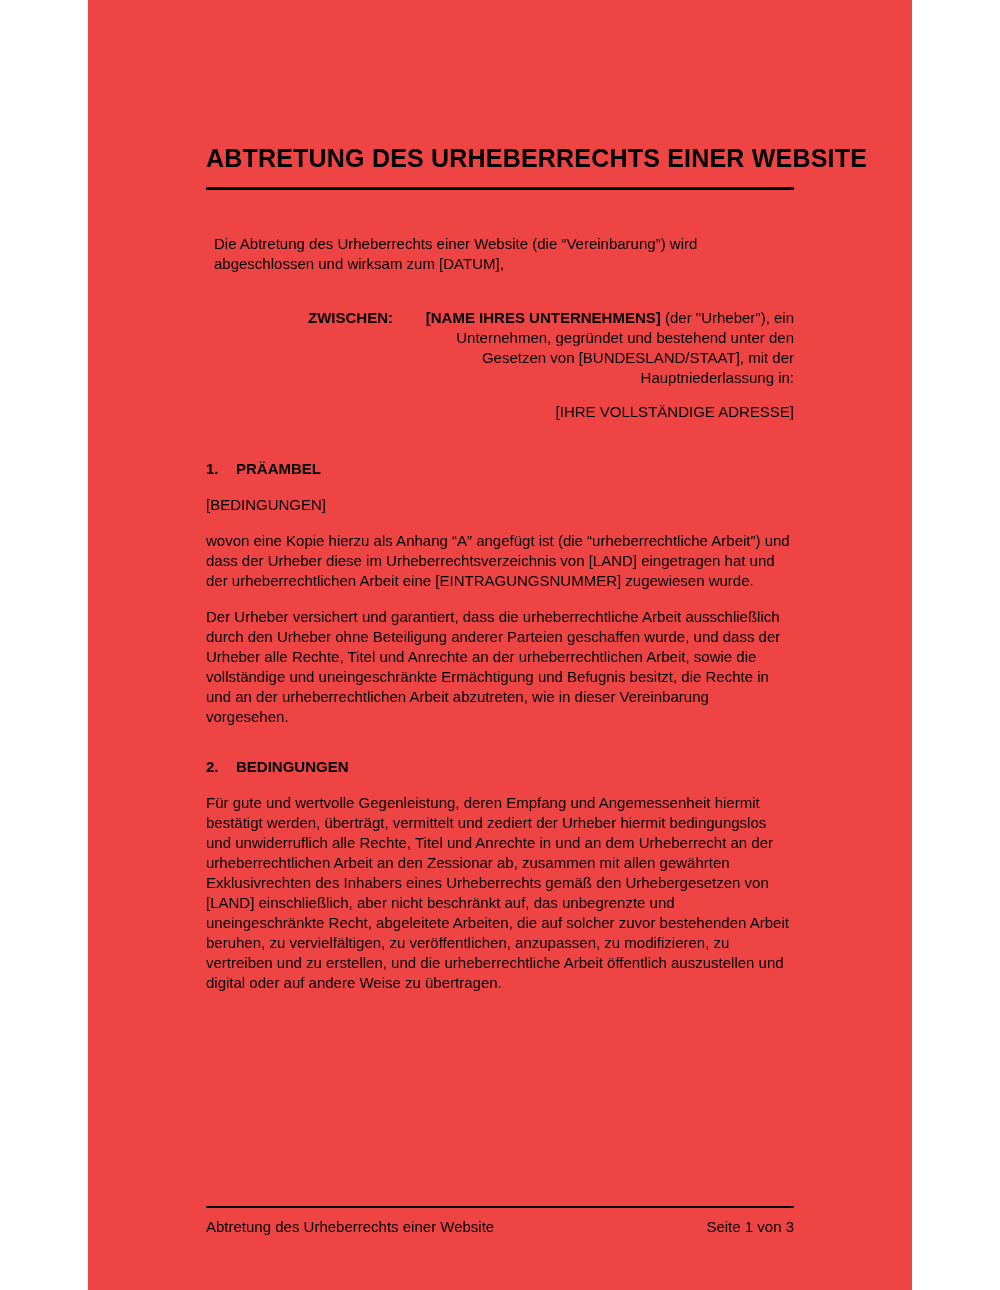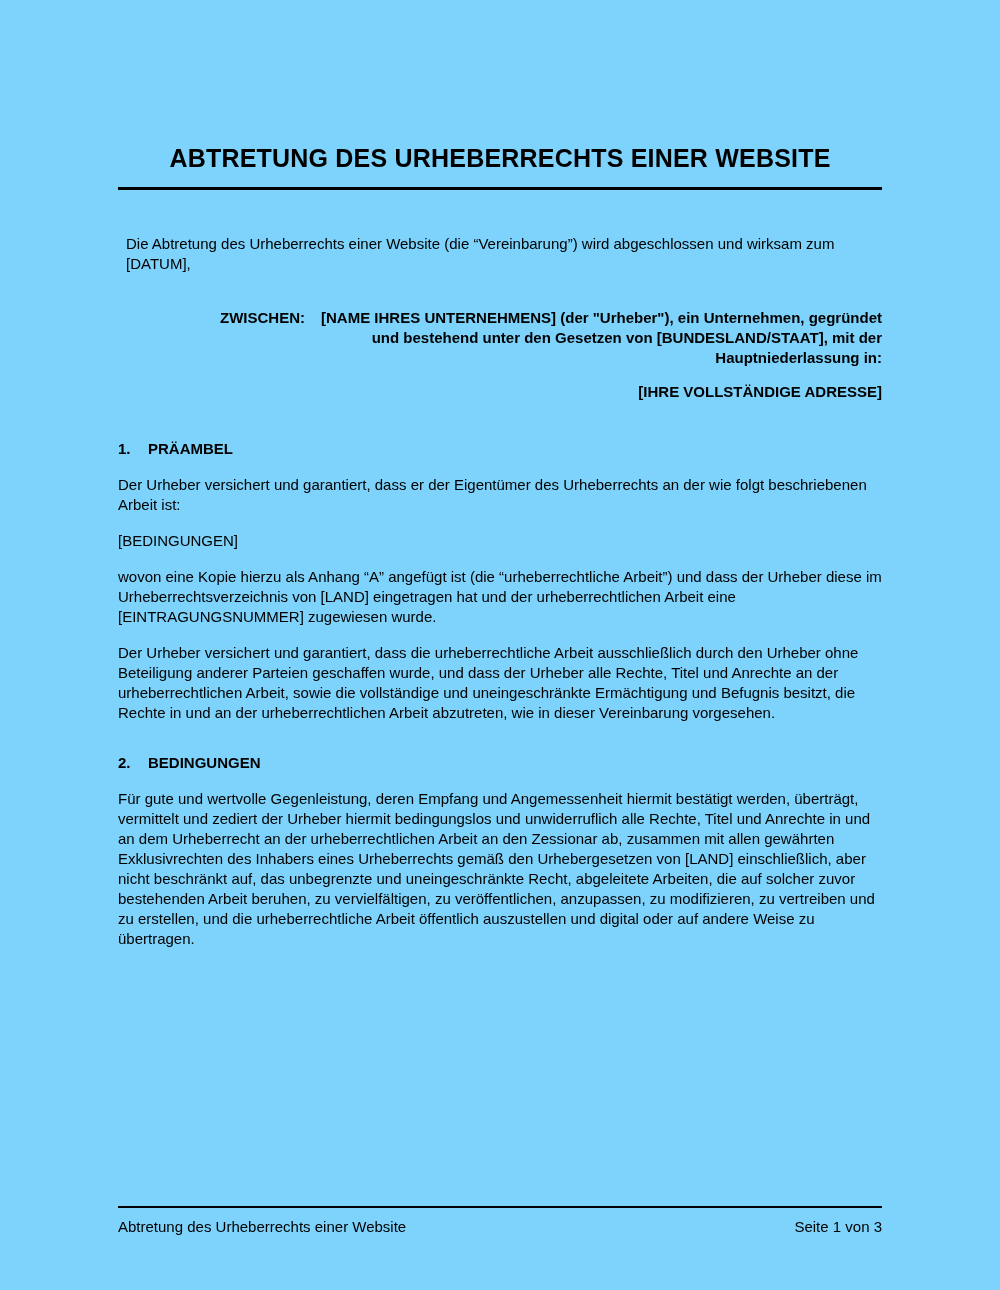--- a/index.html
+++ b/index.html
@@ -1,19 +1,19 @@
 <!DOCTYPE html>
 <html lang="de"><head>
 <meta charset="utf-8">
 <style>
   html,body{margin:0;padding:0;background:#fff;}
   .page{
     position:relative;
-    width:1000px;height:1290px;
-    background:#7dd3fc;
+    width:824px;height:1290px;
+    background:#ef4444;
     color:#000000;
     font-family:"Liberation Sans","DejaVu Sans",sans-serif;
     font-size:15px;line-height:20px;
     overflow:hidden;
     margin:0 auto;
   }
   .content{padding:143px 118px 0 118px;}
   .doc-title{
     margin:0 0 14px 0;
     font-size:25px;line-height:30px;
@@ -22,21 +22,21 @@
     letter-spacing:.2px;
     white-space:nowrap;
   }
   .title-rule{
     height:3px;background:#000;border:none;
     margin:0 0 44px 0;
   }
   .intro{margin:0 0 34px 8px;}
   .party{display:flex;margin:0 0 37px 0;text-align:right;}
   .party-label{width:187px;flex:0 0 187px;font-weight:bold;}
-  .party-content{flex:1;font-weight:bold;}
+  .party-content{flex:1;}
   .party-desc{margin:0;}
   .party-address{margin:14px 0 0 2px;}
   .section-heading{margin:30px 0 0 0;font-weight:bold;display:flex;}
   .sec-num{width:30px;flex:0 0 30px;}
   .para{margin:16px 0 0 0;}
   .para-wide-gap{margin-top:33px;}
   .footer{
     position:absolute;
     left:118px;right:118px;top:1206px;
     border-top:2px solid #000;
@@ -62,21 +62,20 @@
         <p class="party-desc"><b>[NAME IHRES UNTERNEHMENS]</b><span> (der "Urheber"), ein Unternehmen, gegründet und bestehend unter den Gesetzen von [BUNDESLAND/STAAT], mit der Hauptniederlassung in:</span></p>
         <p class="party-address">[IHRE VOLLSTÄNDIGE ADRESSE]</p>
       </div>
     </div>
 
 
     <div class="section-heading">
       <span class="sec-num">1.</span>
       <span>PRÄAMBEL</span>
     </div>
-    <p class="para">Der Urheber versichert und garantiert, dass er der Eigentümer des Urheberrechts an der wie folgt beschriebenen Arbeit ist:</p>
     <p class="para">[BEDINGUNGEN]</p>
     <p class="para">wovon eine Kopie hierzu als Anhang “A” angefügt ist (die “urheberrechtliche Arbeit”) und dass der Urheber diese im Urheberrechtsverzeichnis von [LAND] eingetragen hat und der urheberrechtlichen Arbeit eine [EINTRAGUNGSNUMMER] zugewiesen wurde.</p>
     <p class="para">Der Urheber versichert und garantiert, dass die urheberrechtliche Arbeit ausschließlich durch den Urheber ohne Beteiligung anderer Parteien geschaffen wurde, und dass der Urheber alle Rechte, Titel und Anrechte an der urheberrechtlichen Arbeit, sowie die vollständige und uneingeschränkte Ermächtigung und Befugnis besitzt, die Rechte in und an der urheberrechtlichen Arbeit abzutreten, wie in dieser Vereinbarung vorgesehen.</p>
 
     <div class="section-heading">
       <span class="sec-num">2.</span>
       <span>BEDINGUNGEN</span>
     </div>
     <p class="para">Für gute und wertvolle Gegenleistung, deren Empfang und Angemessenheit hiermit bestätigt werden, überträgt, vermittelt und zediert der Urheber hiermit bedingungslos und unwiderruflich alle Rechte, Titel und Anrechte in und an dem Urheberrecht an der urheberrechtlichen Arbeit an den Zessionar ab, zusammen mit allen gewährten Exklusivrechten des Inhabers eines Urheberrechts gemäß den Urhebergesetzen von [LAND] einschließlich, aber nicht beschränkt auf, das unbegrenzte und uneingeschränkte Recht, abgeleitete Arbeiten, die auf solcher zuvor bestehenden Arbeit beruhen, zu vervielfältigen, zu veröffentlichen, anzupassen, zu modifizieren, zu vertreiben und zu erstellen, und die urheberrechtliche Arbeit öffentlich auszustellen und digital oder auf andere Weise zu übertragen.</p>
 

